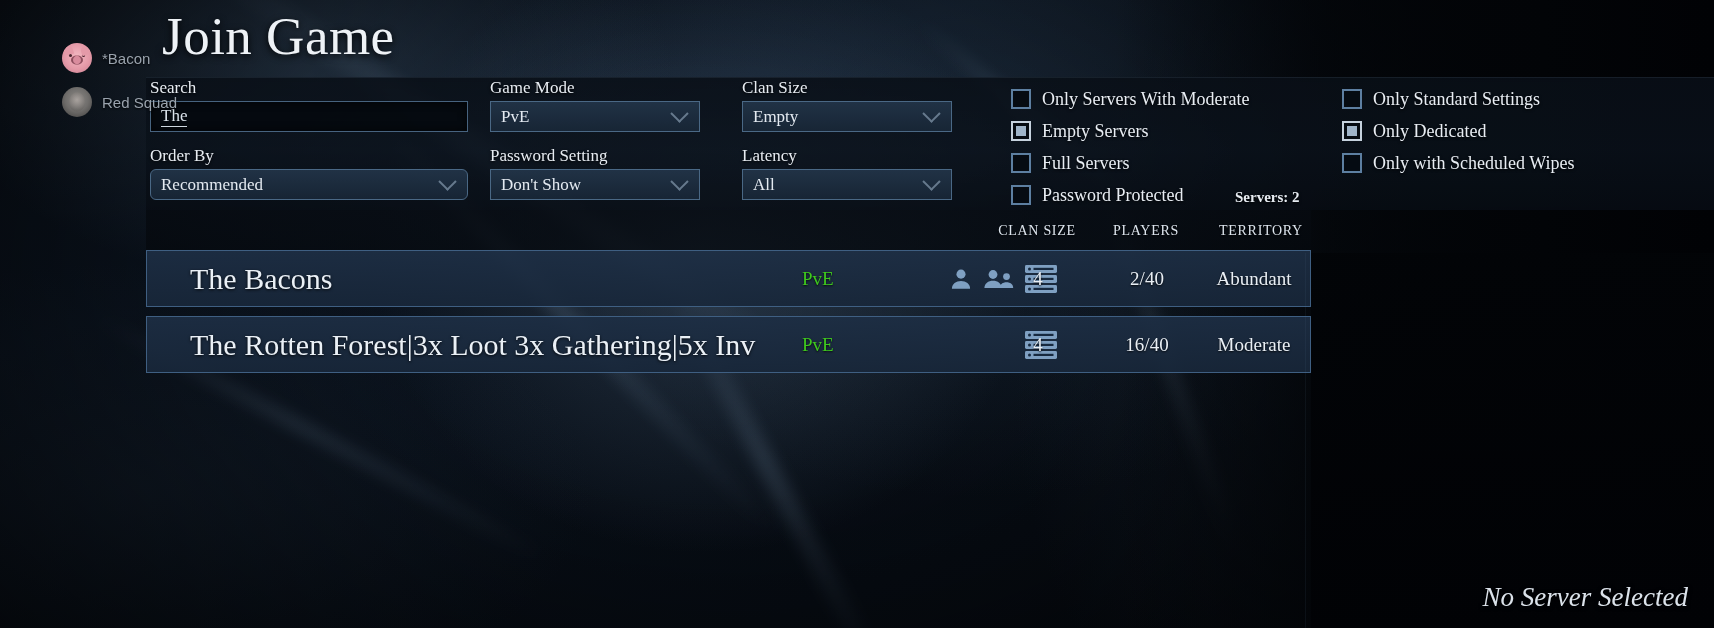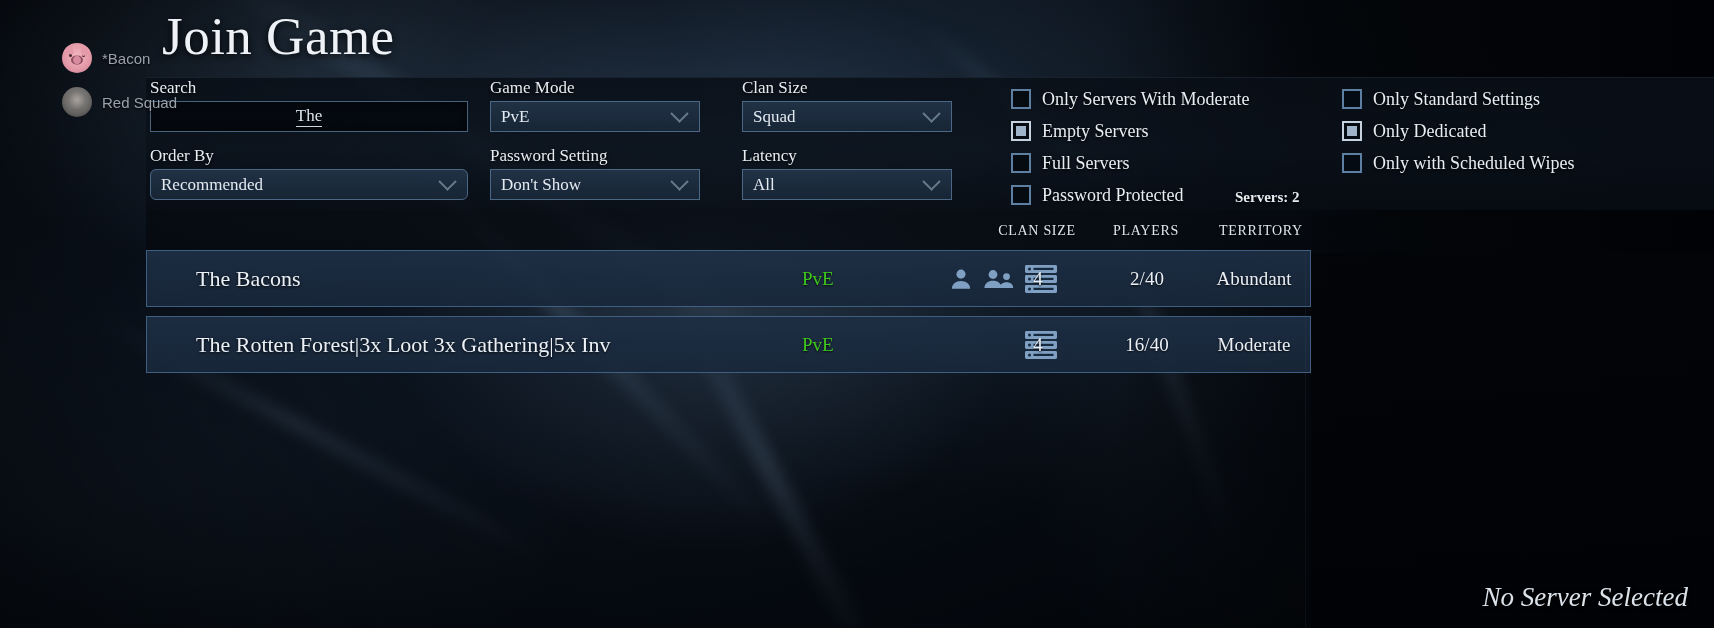--- a/index.html
+++ b/index.html
@@ -128,21 +128,20 @@
     position: absolute;
   }
 
   .text-input, .dropdown {
     height: 31px;
     border: 1px solid #47637f;
     display: flex; align-items: center;
     padding: 0 10px;
     font-size: 17px;
     color: #e9eef4;
-    justify-content: center;
   }
   .text-input {
     background: rgba(4,8,13,0.80);
     box-shadow: inset 0 0 9px rgba(0,0,0,.7);
   }
   .text-input .val {
     border-bottom: 1px solid #cdd6df;
     padding-bottom: 0px;
     line-height: 1.15;
     color: #dbe3eb;
@@ -216,22 +215,22 @@
 
   .row {
     position: relative;
     margin: 0 0 9px 0;
     height: 57px;
     background: linear-gradient(180deg, rgba(29,46,68,0.92) 0%, rgba(24,39,58,0.92) 100%);
     border: 1px solid #3f5f82;
     display: flex; align-items: center;
   }
   .row-name {
-    position: absolute; left: 49px;
-    font-size: 22px; color: #eaf0f6;
+    position: absolute; left: 43px;
+    font-size: 30px; color: #eaf0f6;
     text-shadow: 0 1px 3px rgba(0,0,0,.85);
     white-space: nowrap;
   }
   .row-mode {
     position: absolute; left: 655px;
     font-size: 19px; color: #3fc81e;
     text-shadow: 0 1px 2px rgba(0,0,0,.8);
   }
   .row-icons {
     position: absolute; left: 735px; width: 176px;
@@ -333,21 +332,21 @@
     <div class="field-label">Password Setting</div>
     <div class="dropdown" style="width:210px;justify-content:space-between;">
       <span class="val">Don't Show</span>
       <span class="chev"></span>
     </div>
   </div>
 
   <div class="ctl" style="left:596px; top:0px; width:212px;">
     <div class="field-label">Clan Size</div>
     <div class="dropdown" style="width:210px;">
-      <span class="val">Squad</span>
+      <span class="val">Empty</span>
       <span class="chev"></span>
     </div>
   </div>
 
   <div class="ctl" style="left:596px; top:68px; width:212px;">
     <div class="field-label">Latency</div>
     <div class="dropdown" style="width:210px;">
       <span class="val">All</span>
       <span class="chev"></span>
     </div>

